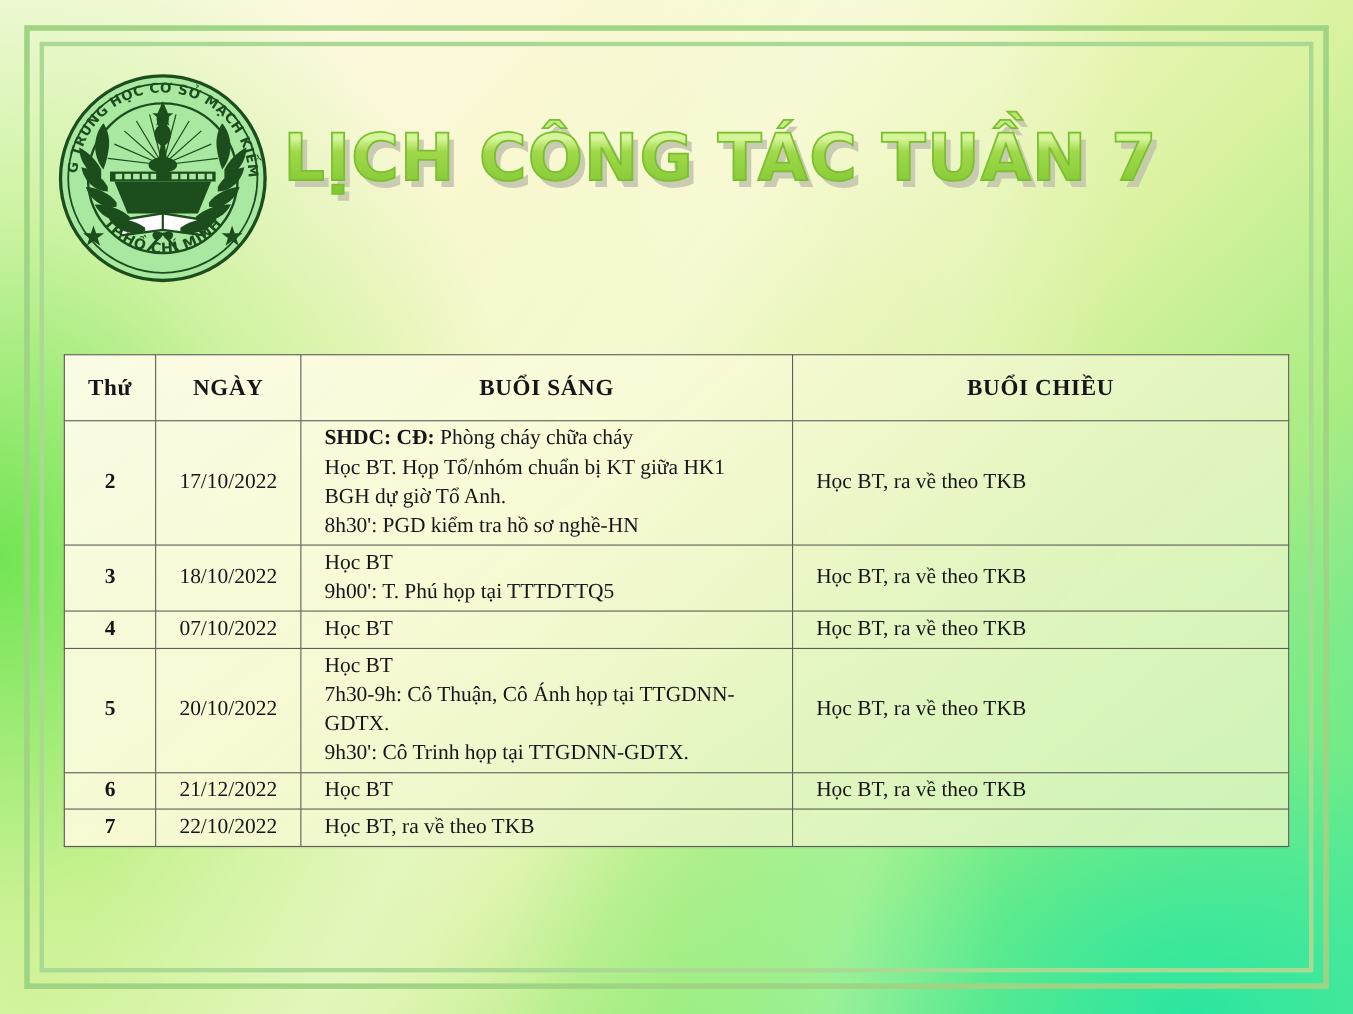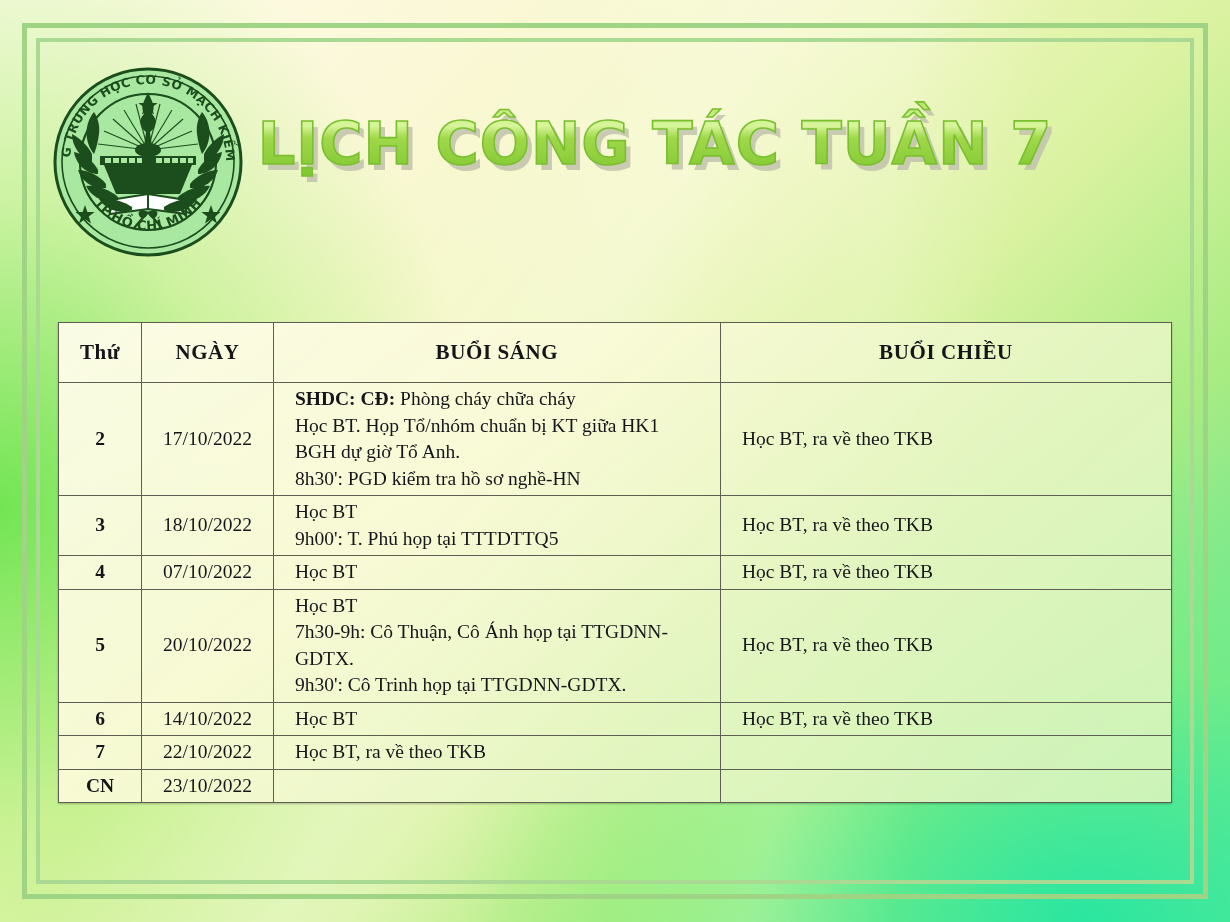--- a/index.html
+++ b/index.html
@@ -259,39 +259,33 @@
               <span class="cell-line">7h30-9h: Cô Thuận, Cô Ánh họp tại TTGDNN-</span>
               <span class="cell-line">GDTX.</span>
               <span class="cell-line">9h30': Cô Trinh họp tại TTGDNN-GDTX.</span>
             </td>
             <td class="col-chieu">
               <span class="cell-line">Học BT, ra về theo TKB</span>
             </td>
           </tr>
           <tr>
             <td class="col-thu">6</td>
-            <td class="col-ngay">14/10/2022</td>
+            <td class="col-ngay">21/12/2022</td>
             <td class="col-sang">
               <span class="cell-line">Học BT</span>
             </td>
             <td class="col-chieu">
               <span class="cell-line">Học BT, ra về theo TKB</span>
             </td>
           </tr>
           <tr>
             <td class="col-thu">7</td>
             <td class="col-ngay">22/10/2022</td>
             <td class="col-sang">
               <span class="cell-line">Học BT, ra về theo TKB</span>
             </td>
-            <td class="col-chieu"></td>
-          </tr>
-          <tr>
-            <td class="col-thu">CN</td>
-            <td class="col-ngay">23/10/2022</td>
-            <td class="col-sang"></td>
             <td class="col-chieu"></td>
           </tr>
         </tbody>
     </table>
   </div>
 
 </div>
 
 </body></html>

